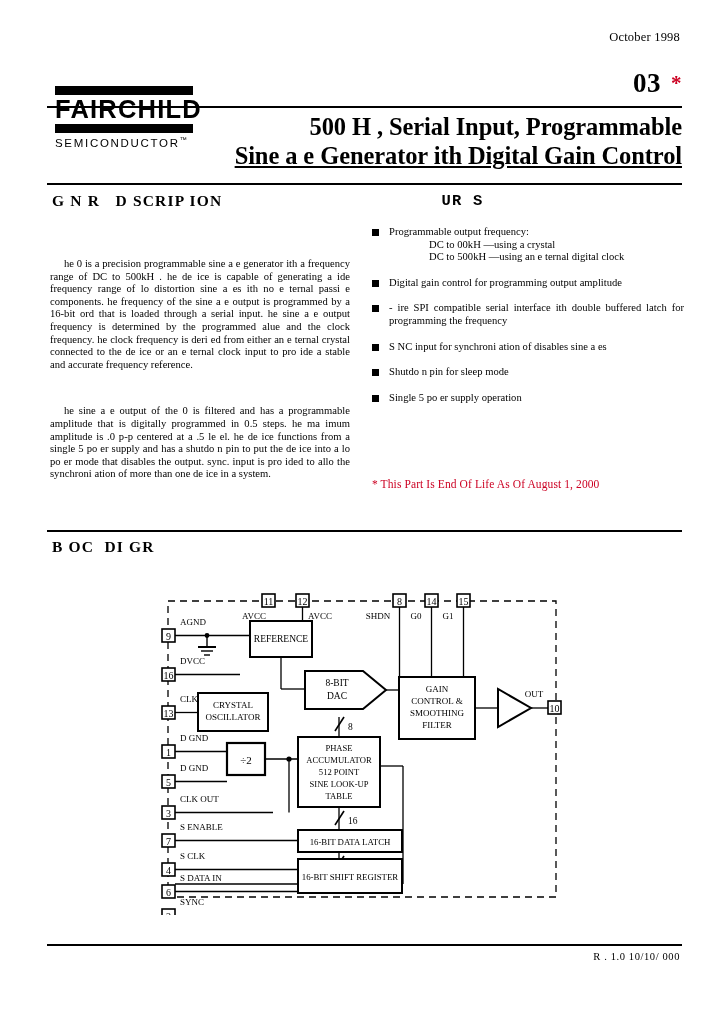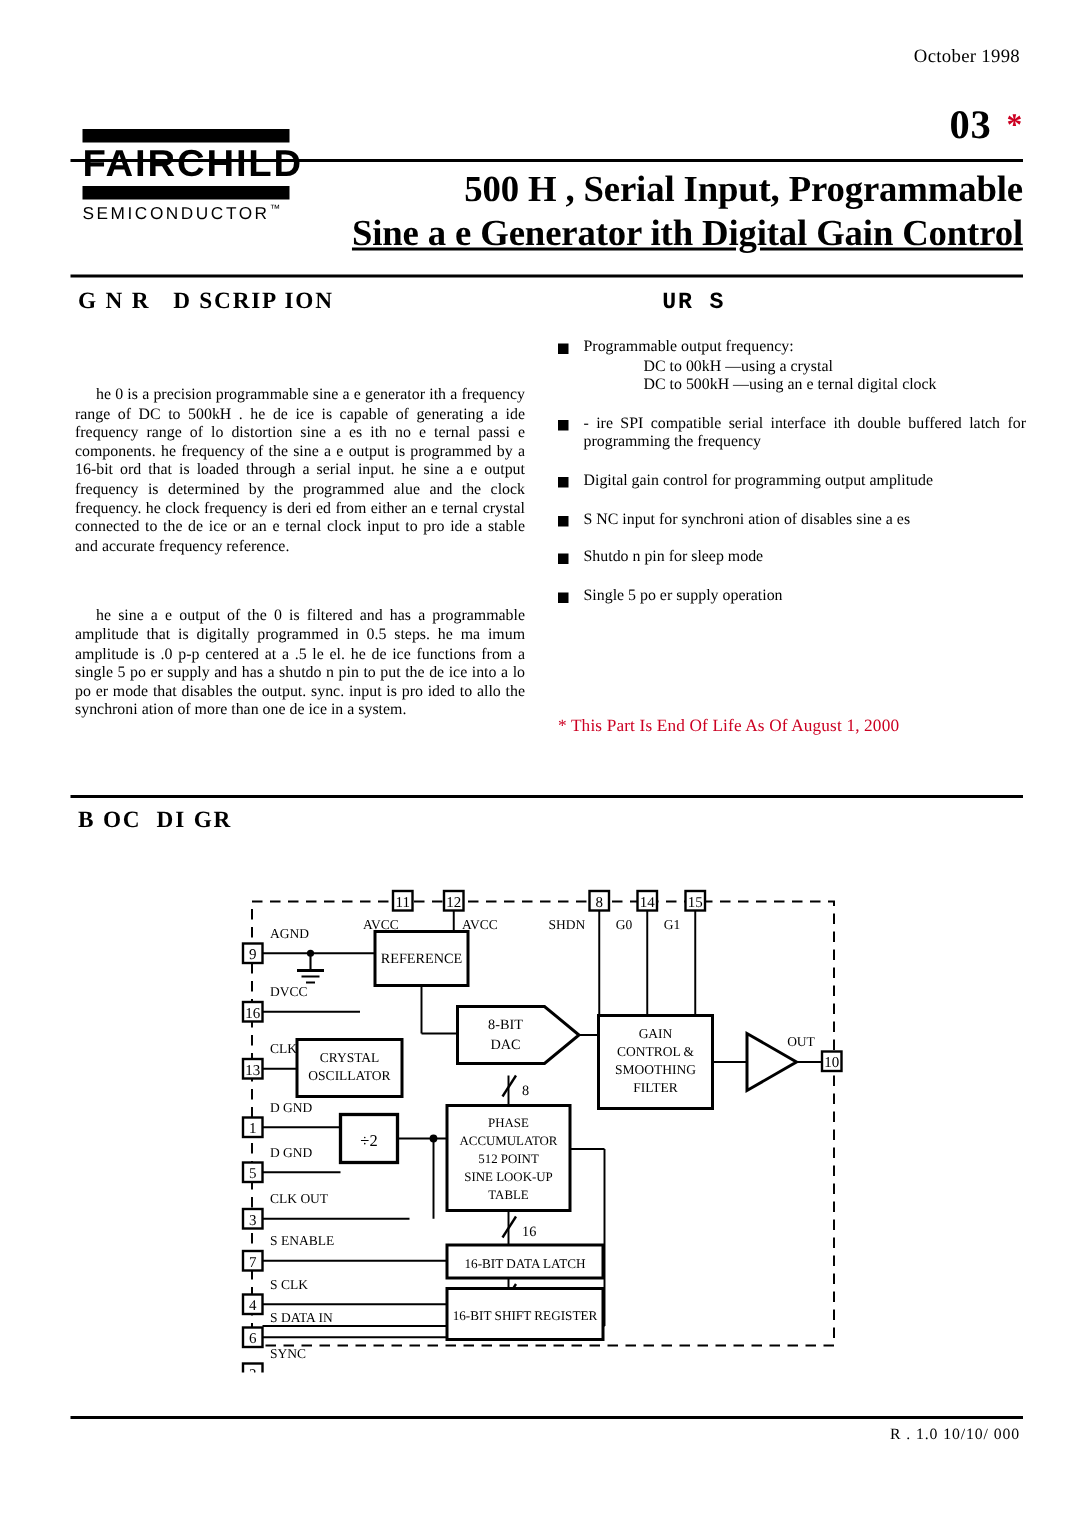--- a/index.html
+++ b/index.html
@@ -240,26 +240,26 @@
 
     <div class="feat">
       <span class="bullet"></span>
       <span>Programmable output frequency:</span>
       <span class="subline">DC to   00kH  —using a crystal</span>
       <span class="subline">DC to 500kH  —using an e ternal digital clock</span>
     </div>
 
     <div class="feat">
       <span class="bullet"></span>
+      <span>Digital gain control for programming output amplitude</span>
+    </div>
+
+    <div class="feat">
+      <span class="bullet"></span>
       <span> -  ire SPI compatible serial interface   ith double buffered latch for programming the frequency</span>
-    </div>
-
-    <div class="feat">
-      <span class="bullet"></span>
-      <span>Digital gain control for programming output amplitude</span>
     </div>
 
     <div class="feat">
       <span class="bullet"></span>
       <span>S NC input for synchroni ation of disables sine    a es</span>
     </div>
 
     <div class="feat">
       <span class="bullet"></span>
       <span>Shutdo  n pin for sleep mode</span>

